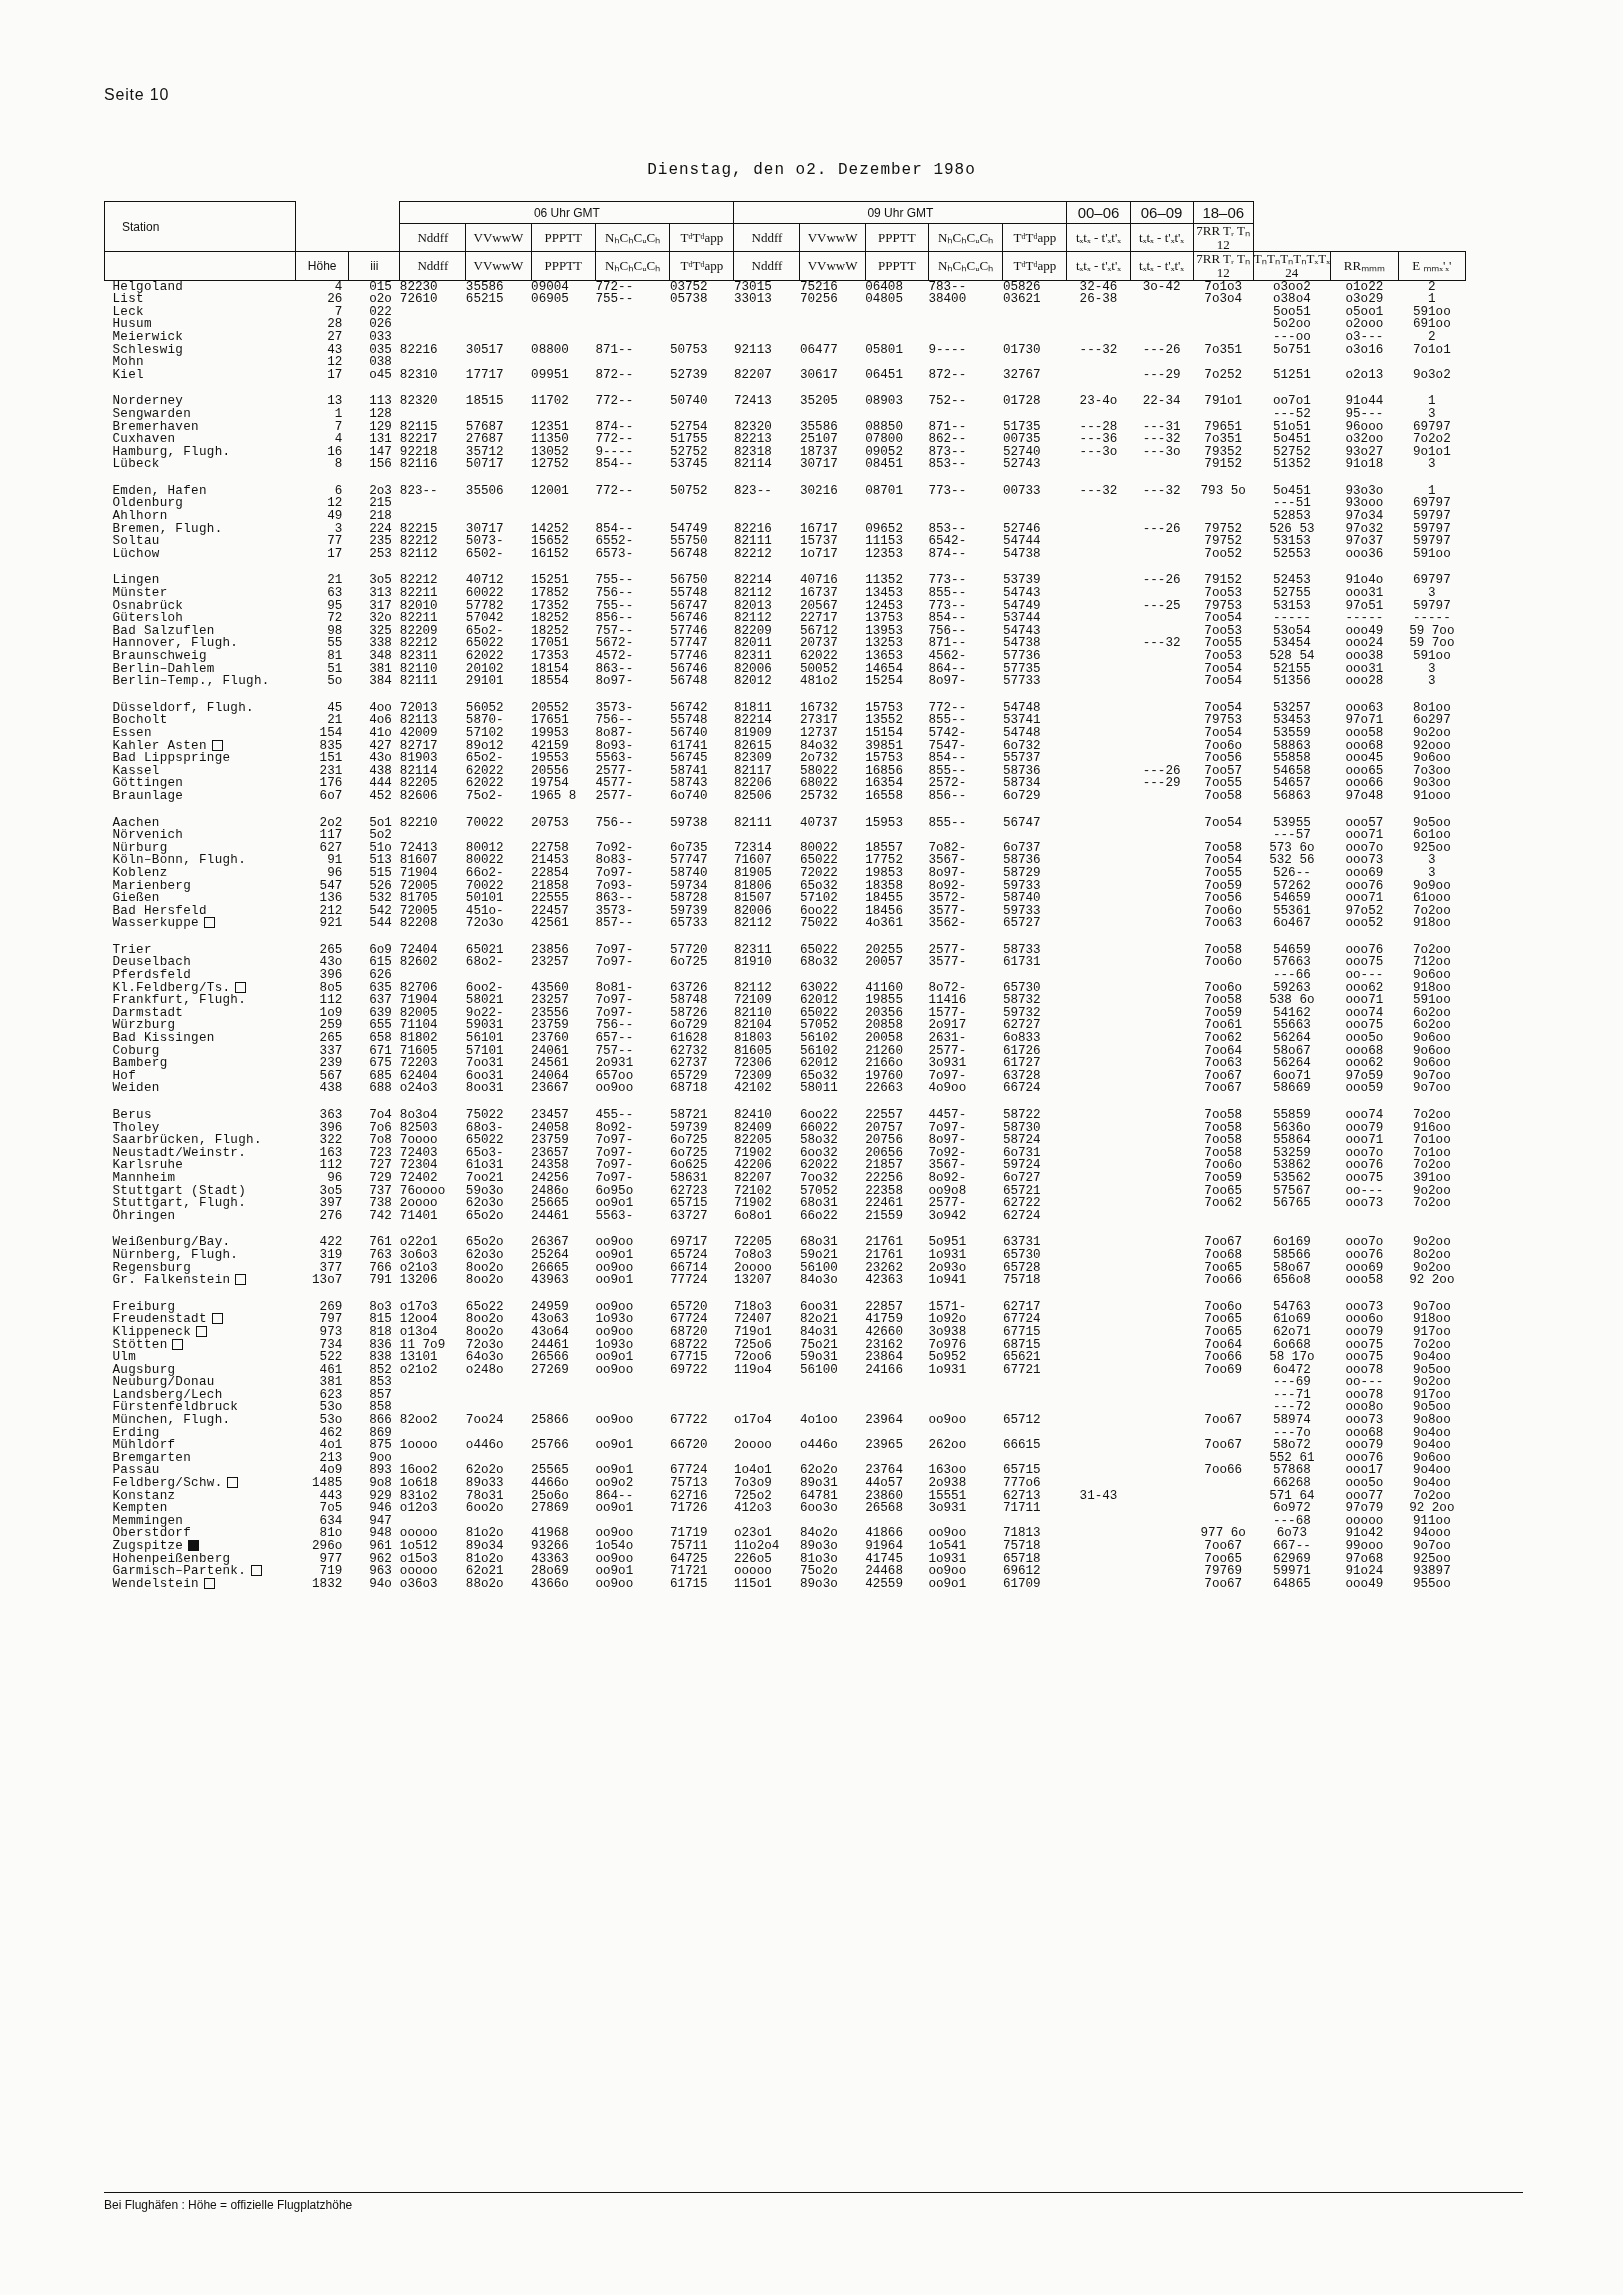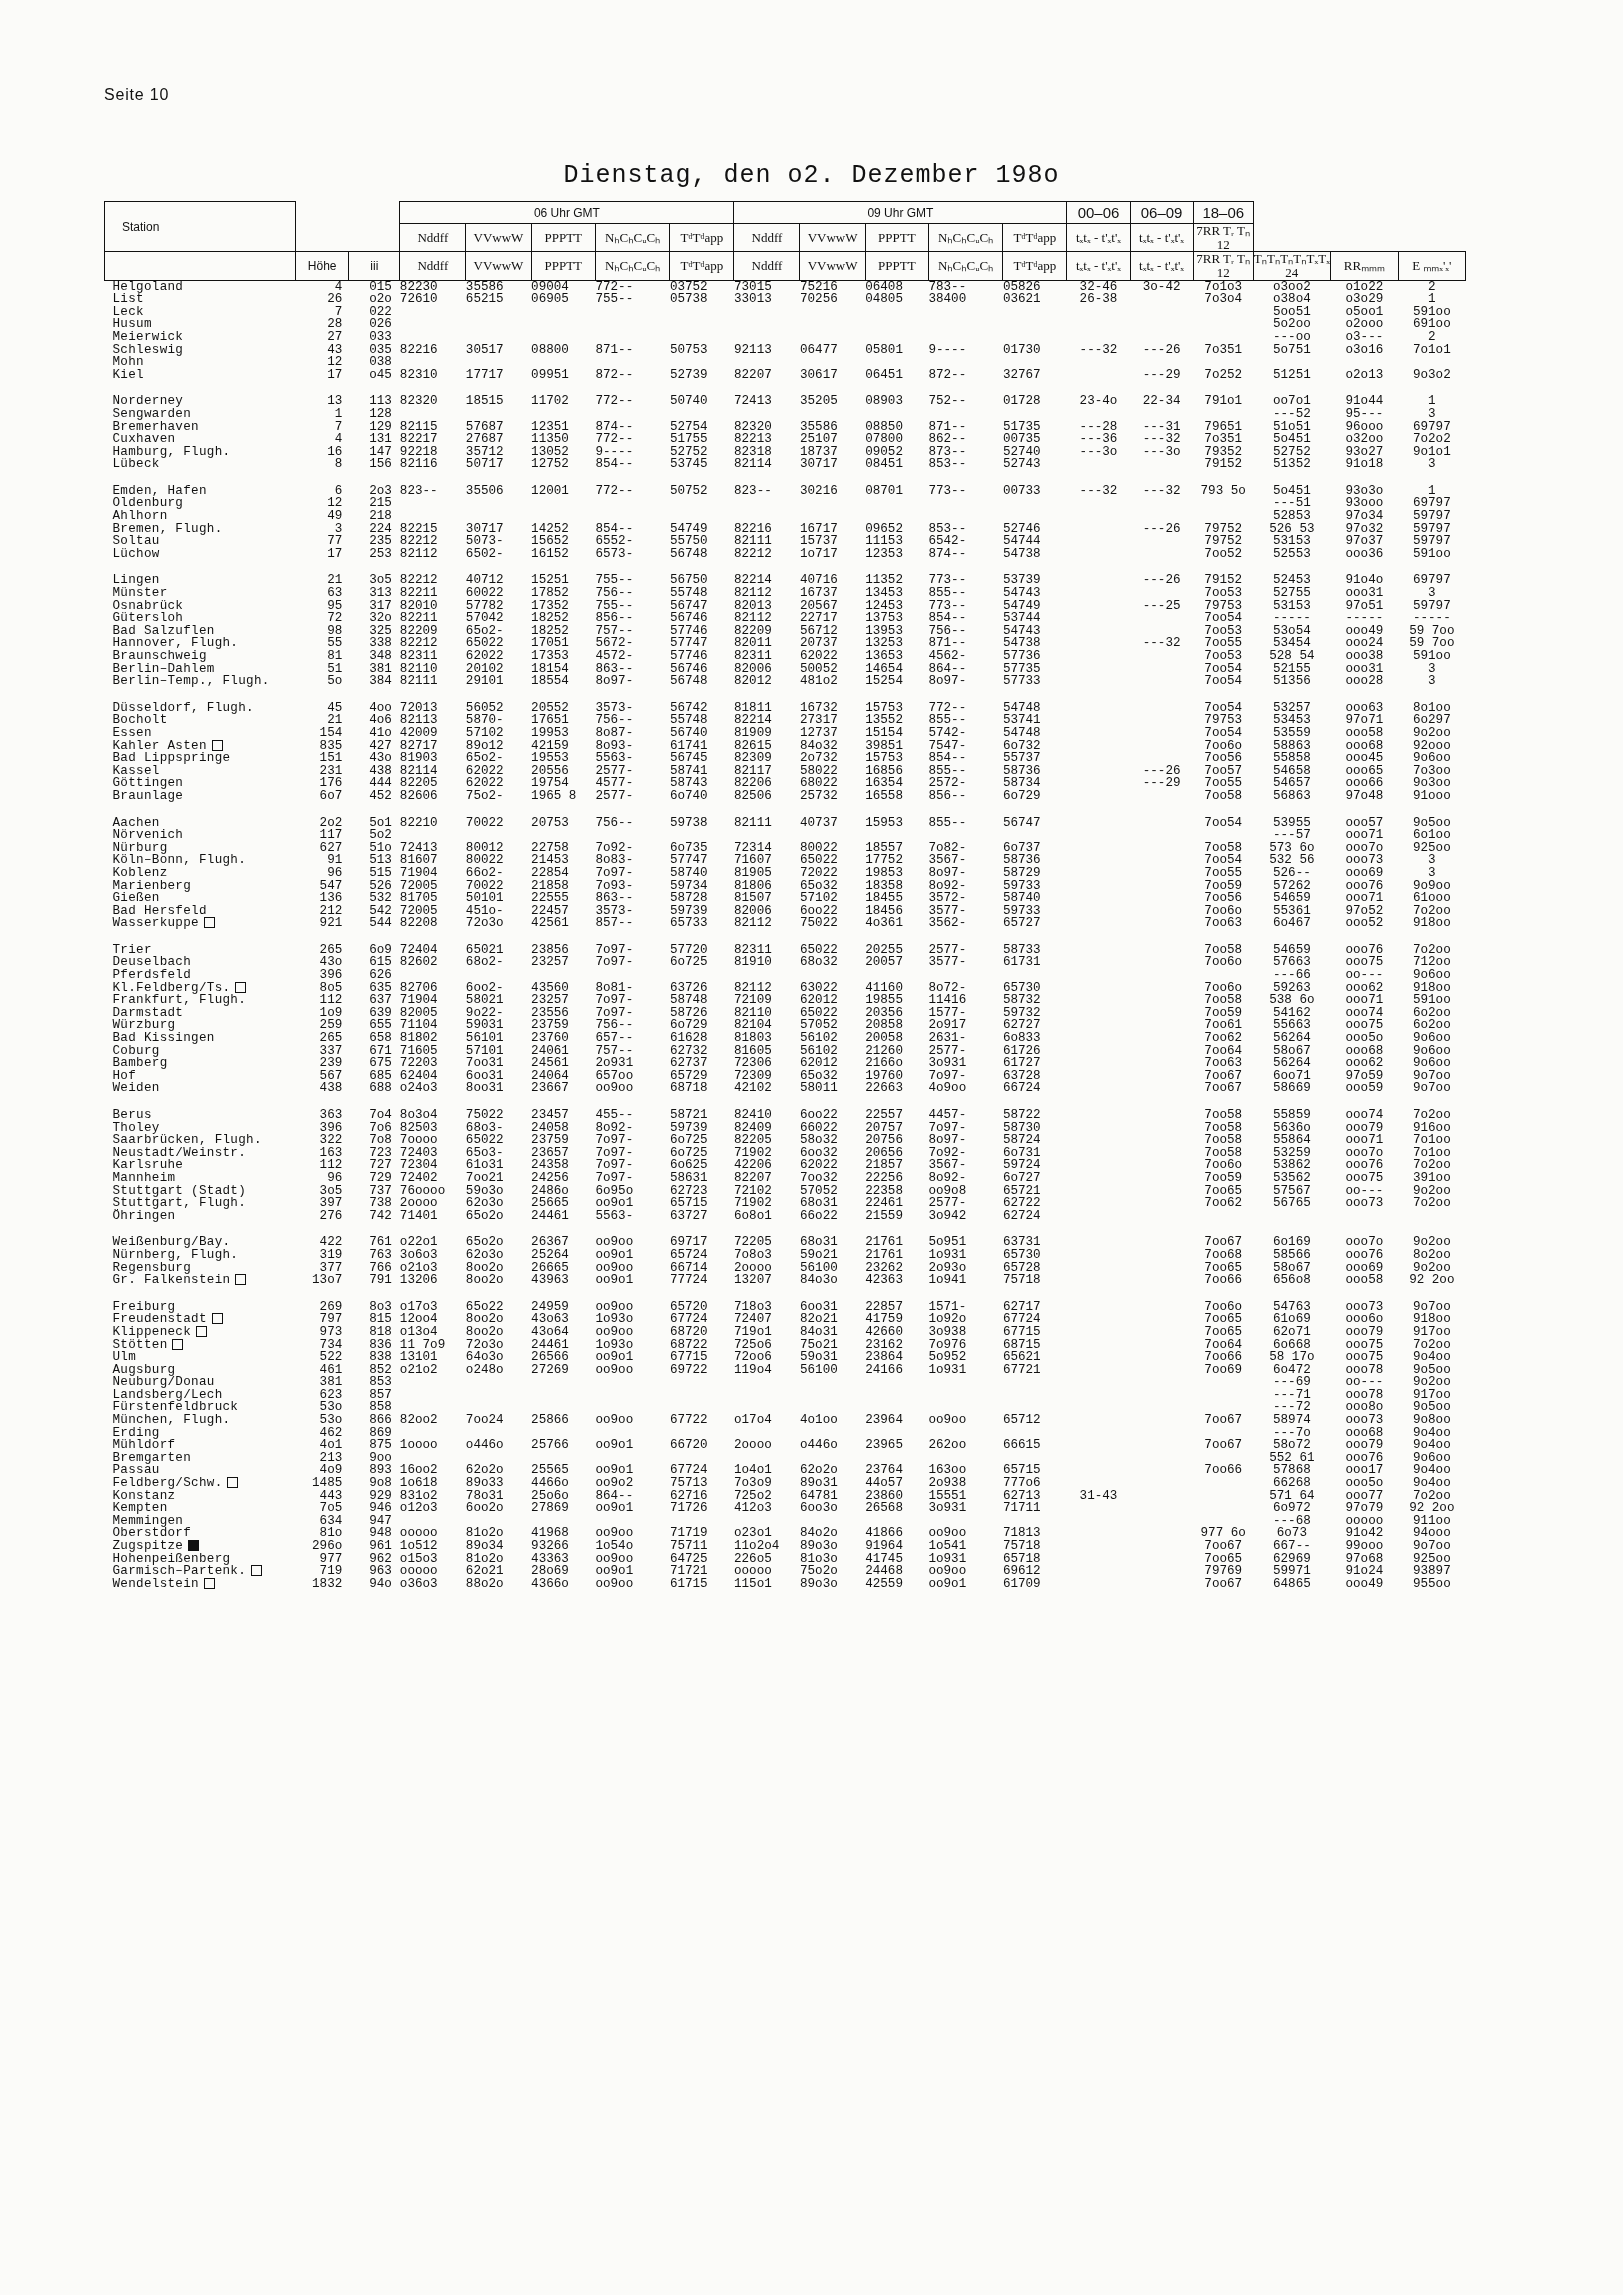--- a/index.html
+++ b/index.html
@@ -1,19 +1,19 @@
 <!DOCTYPE html>
 <html style="font-size:13px"><head>
 <meta charset="utf-8">
 <style>
   html,body{margin:0;padding:0;background:#ffffff;}
   body{width:1623px;height:2295px;position:relative;font-family:"Liberation Mono",monospace;color:#111;}
   .page{position:absolute;inset:0;background:#fbfbf9;}
   .pagenum{position:absolute;left:104px;top:55px;font-family:"Liberation Sans",sans-serif;font-size:16px;letter-spacing:0.8px;margin-top:31px;}
-  .doctitle{position:absolute;left:0;right:0;top:161px;text-align:center;font-family:"Liberation Mono",monospace;font-size:25px;letter-spacing:1px;}
+  .doctitle{position:absolute;left:0;right:0;top:161px;text-align:center;font-family:"Liberation Mono",monospace;font-size:16px;letter-spacing:1px;}
   .tablewrap{position:absolute;left:104px;top:201px;width:1419px;}
   table.main{border-collapse:collapse;width:1419px;font-size:12.6px;line-height:1.0;}
   table.main td,table.main th{padding:0;margin:0;vertical-align:middle;}
   .hdr td{border:0.8px solid #111;text-align:center;font-family:"Liberation Sans",sans-serif;font-size:12px;padding:2.4px 1.6px;}
   .hdr .tiny{font-size:15px;}
   .hdr .tiny2{font-size:13px;line-height:1.05;font-family:Liberation Serif, serif;}
   .hdr td.station{text-align:left;padding-left:17px;font-size:12px;}
   .bodyrow td{font-size:12.6px;padding:1px 0;white-space:pre;}
   .c-station{width:188px;padding-left:8px !important;letter-spacing:0.3px;}
   .c-hoehe{width:50px;text-align:right;padding-right:6.5px !important;}
@@ -2216,14 +2216,18 @@
             <td class="c-x3">7oo67</td>
             <td class="c-y1">64865</td>
             <td class="c-y2">ooo49</td>
             <td class="c-y3">955oo</td>
             <td class="c-y4"></td>
           </tr>
         </tbody>
     </table>
   </div>
 
+  <div class="footer">
+    <div class="rule"></div>
+    <span>Bei Flughäfen : Höhe = offizielle Flugplatzhöhe</span>
+  </div>
 </div>
 
 
 </body></html>

